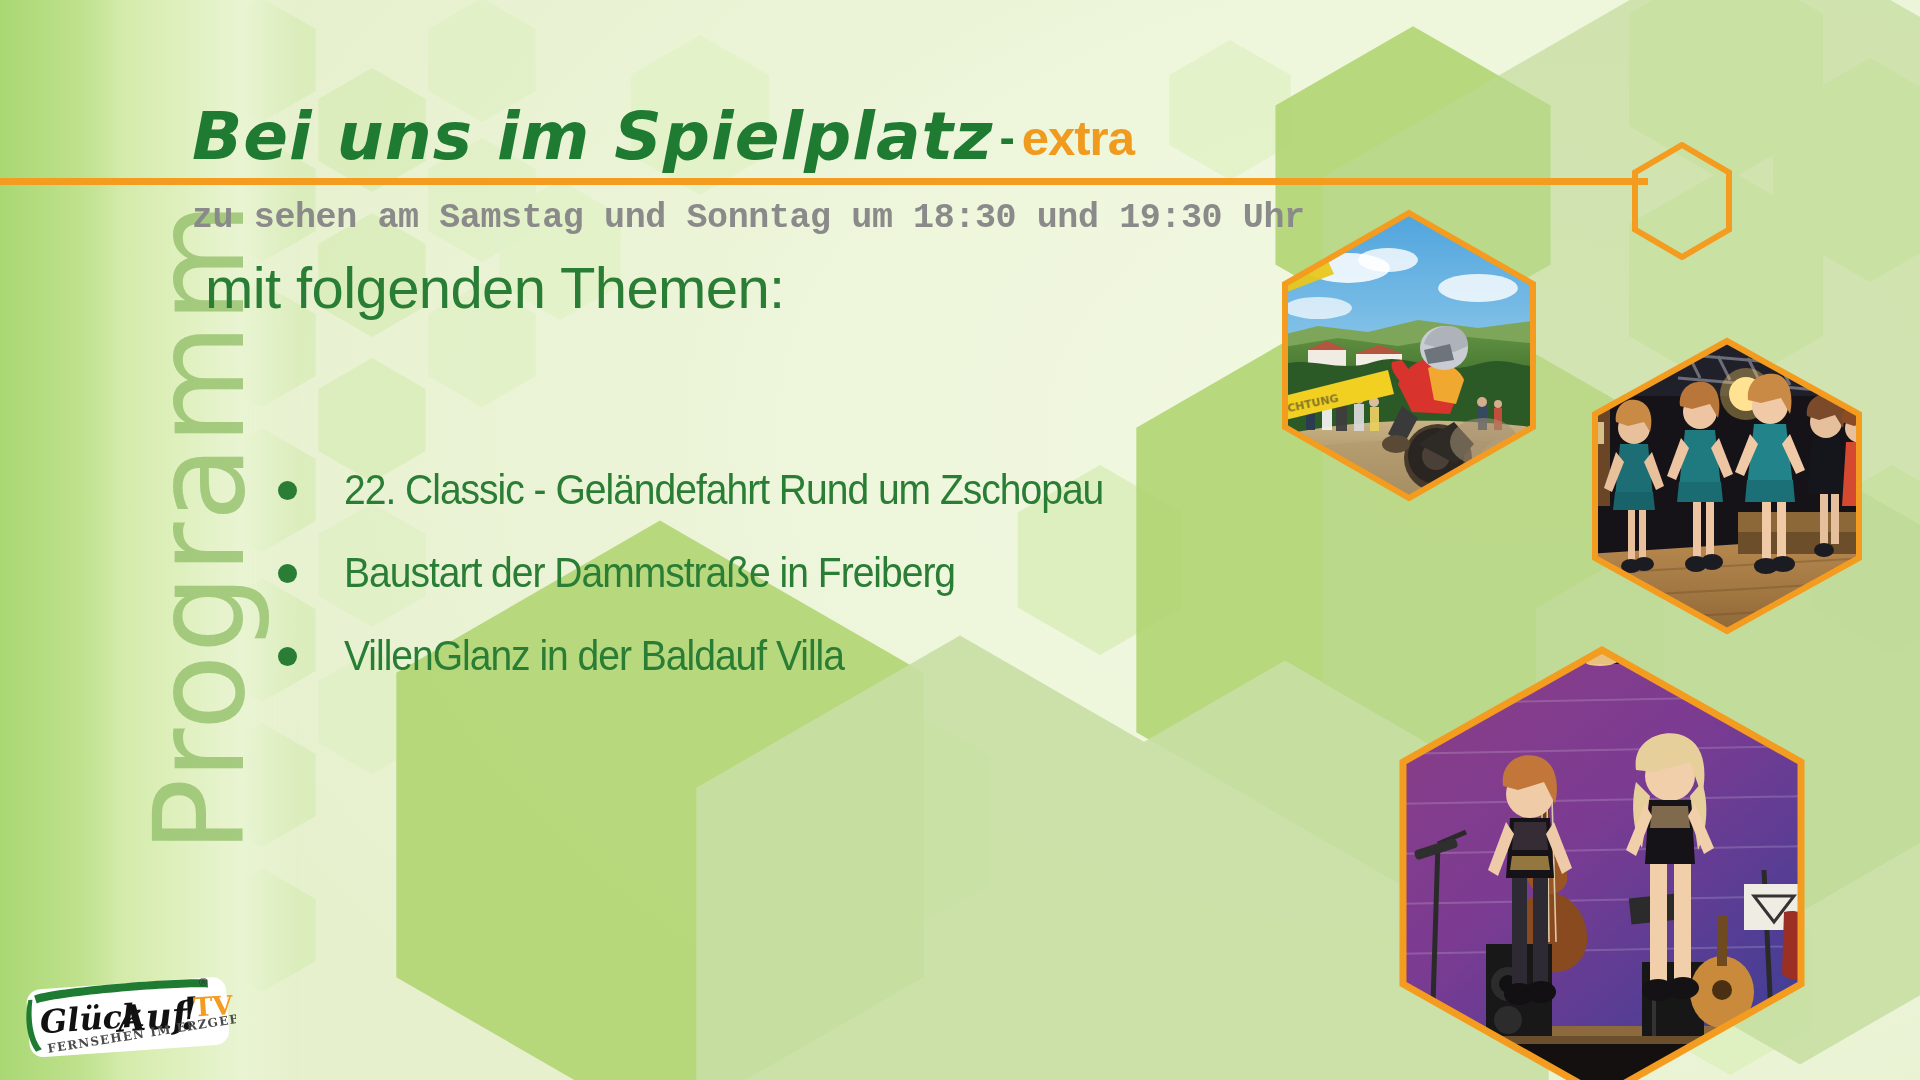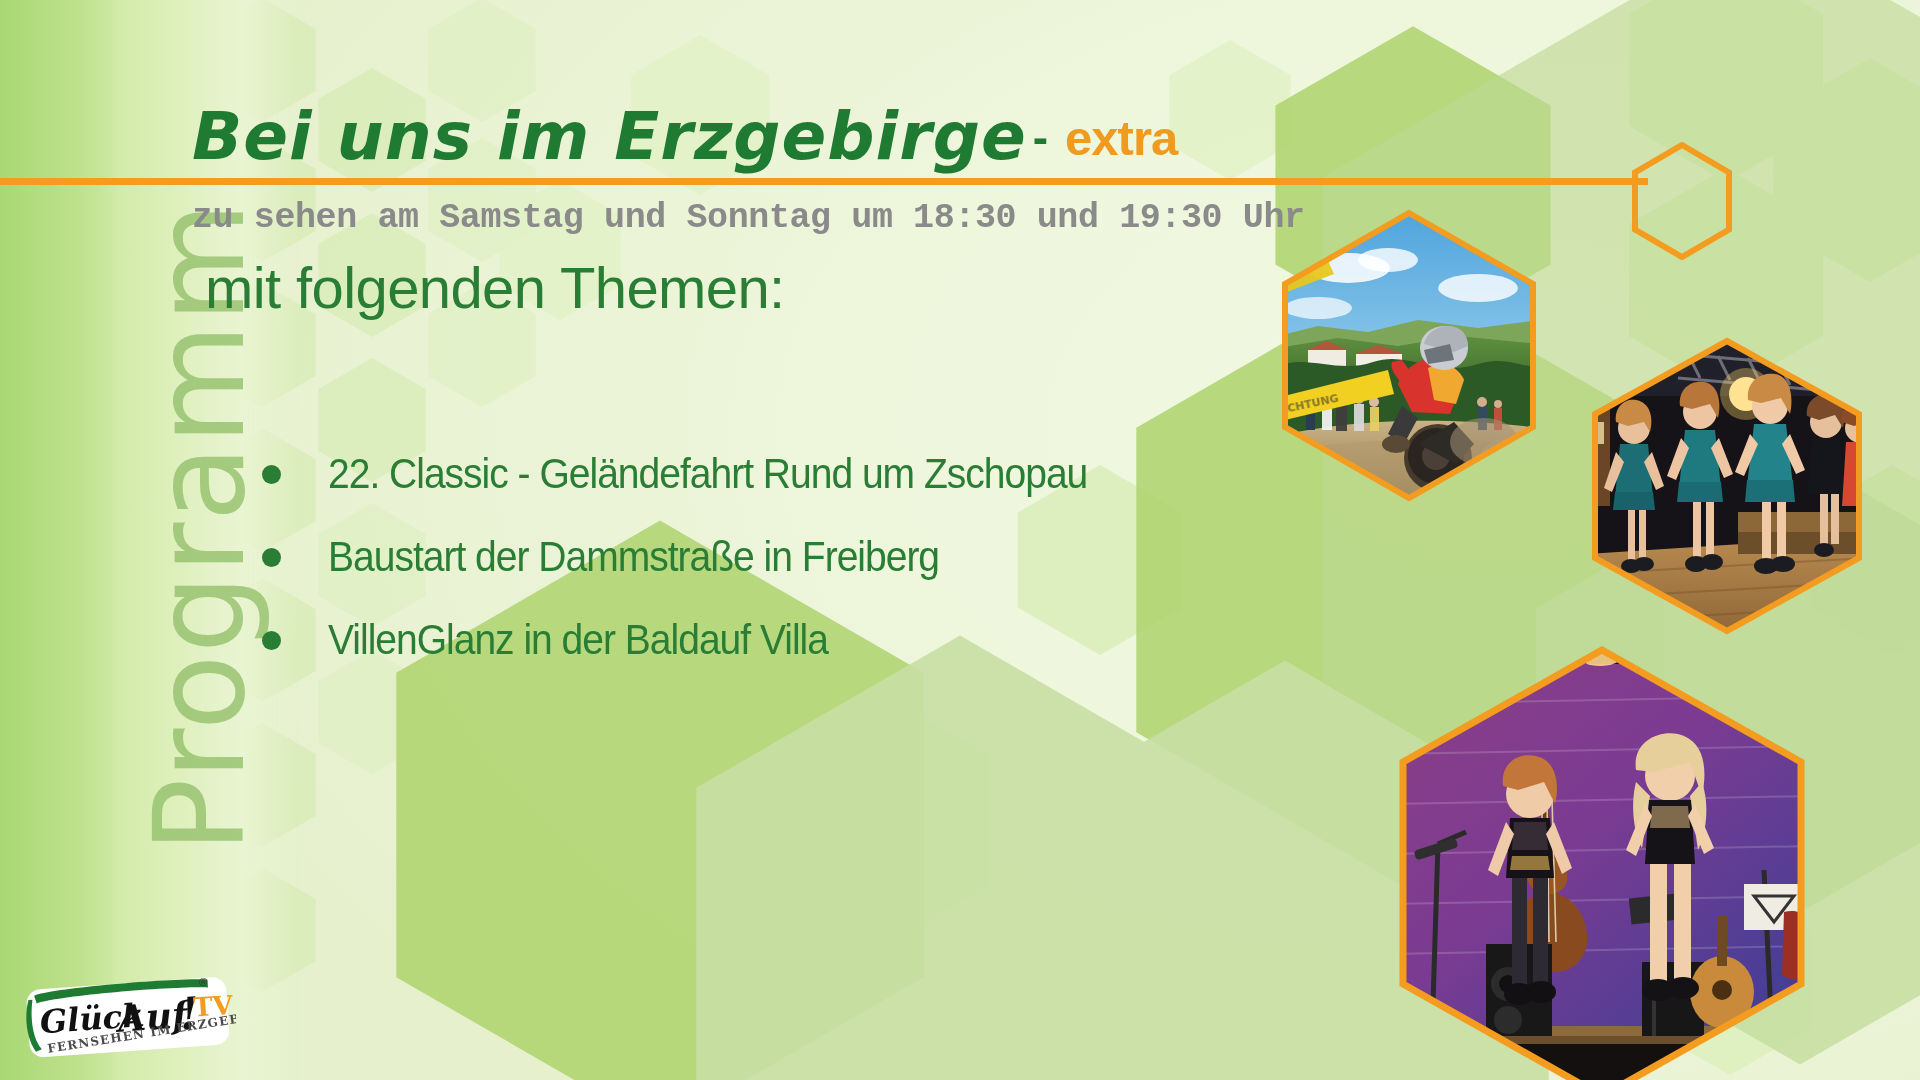--- a/index.html
+++ b/index.html
@@ -59,21 +59,20 @@
     white-space:nowrap;
     z-index:6;
   }
   .headline .extra{
     color:#f09a1e;
     font-style:normal;
     font-family:"Liberation Sans", sans-serif;
     font-weight:700;
     font-size:49px;
     letter-spacing:-1px;
-    margin-left:10px;
     vertical-align:4px;
   }
   .headline .dash{
     color:#1f7a32;font-style:normal;font-weight:700;
     font-family:"Liberation Sans", sans-serif;font-size:46px;
     margin:0 6px;vertical-align:6px;
   }
   .rule{
     position:absolute;left:0;top:178px;width:1648px;height:7px;
     background:#f39c1f;z-index:4;
@@ -91,21 +90,21 @@
   .themenline{
     position:absolute;left:205px;top:254px;
     font-family:"Liberation Sans", sans-serif;
     font-weight:400;font-size:58px;letter-spacing:-.6px;
     color:#2a7d35;white-space:nowrap;z-index:6;
   }
 
   
   .topics{
     position:absolute;left:262px;top:450px;z-index:6;
-    list-style:none;margin:0;padding:0;
+    list-style:none;margin:16px;padding:0;
   }
   .topic{
     display:flex;align-items:center;
     margin-bottom:35px;
     white-space:nowrap;
   }
   .bullet{
     width:19px;height:19px;border-radius:50%;
     background:#2a7d35;flex:0 0 auto;margin-right:47px;
   }
@@ -206,21 +205,21 @@
       </g>
     </svg>
   </div>
 
   <div class="leftband"></div>
   <div class="leftband2"></div>
 
   <div class="programm">Programm</div>
 
   <div class="headline">
-    <span>Bei uns im Erzgebirge</span><span class="dash">-</span><span class="extra">extra</span>
+    <span>Bei uns im Spielplatz</span><span class="dash">-</span><span class="extra">extra</span>
   </div>
 
   <div class="rule"></div>
   <div class="rulehex">
     <svg width="104" height="118" viewBox="0 0 104 118" xmlns="http://www.w3.org/2000/svg">
       <polygon points="52,3 99,30.5 99,87.5 52,115 5,87.5 5,30.5" fill="none" stroke="#f39c1f" stroke-width="6"></polygon>
     </svg>
   </div>
 
   <div class="subline">zu sehen am Samstag und Sonntag um 18:30 und 19:30 Uhr</div>

